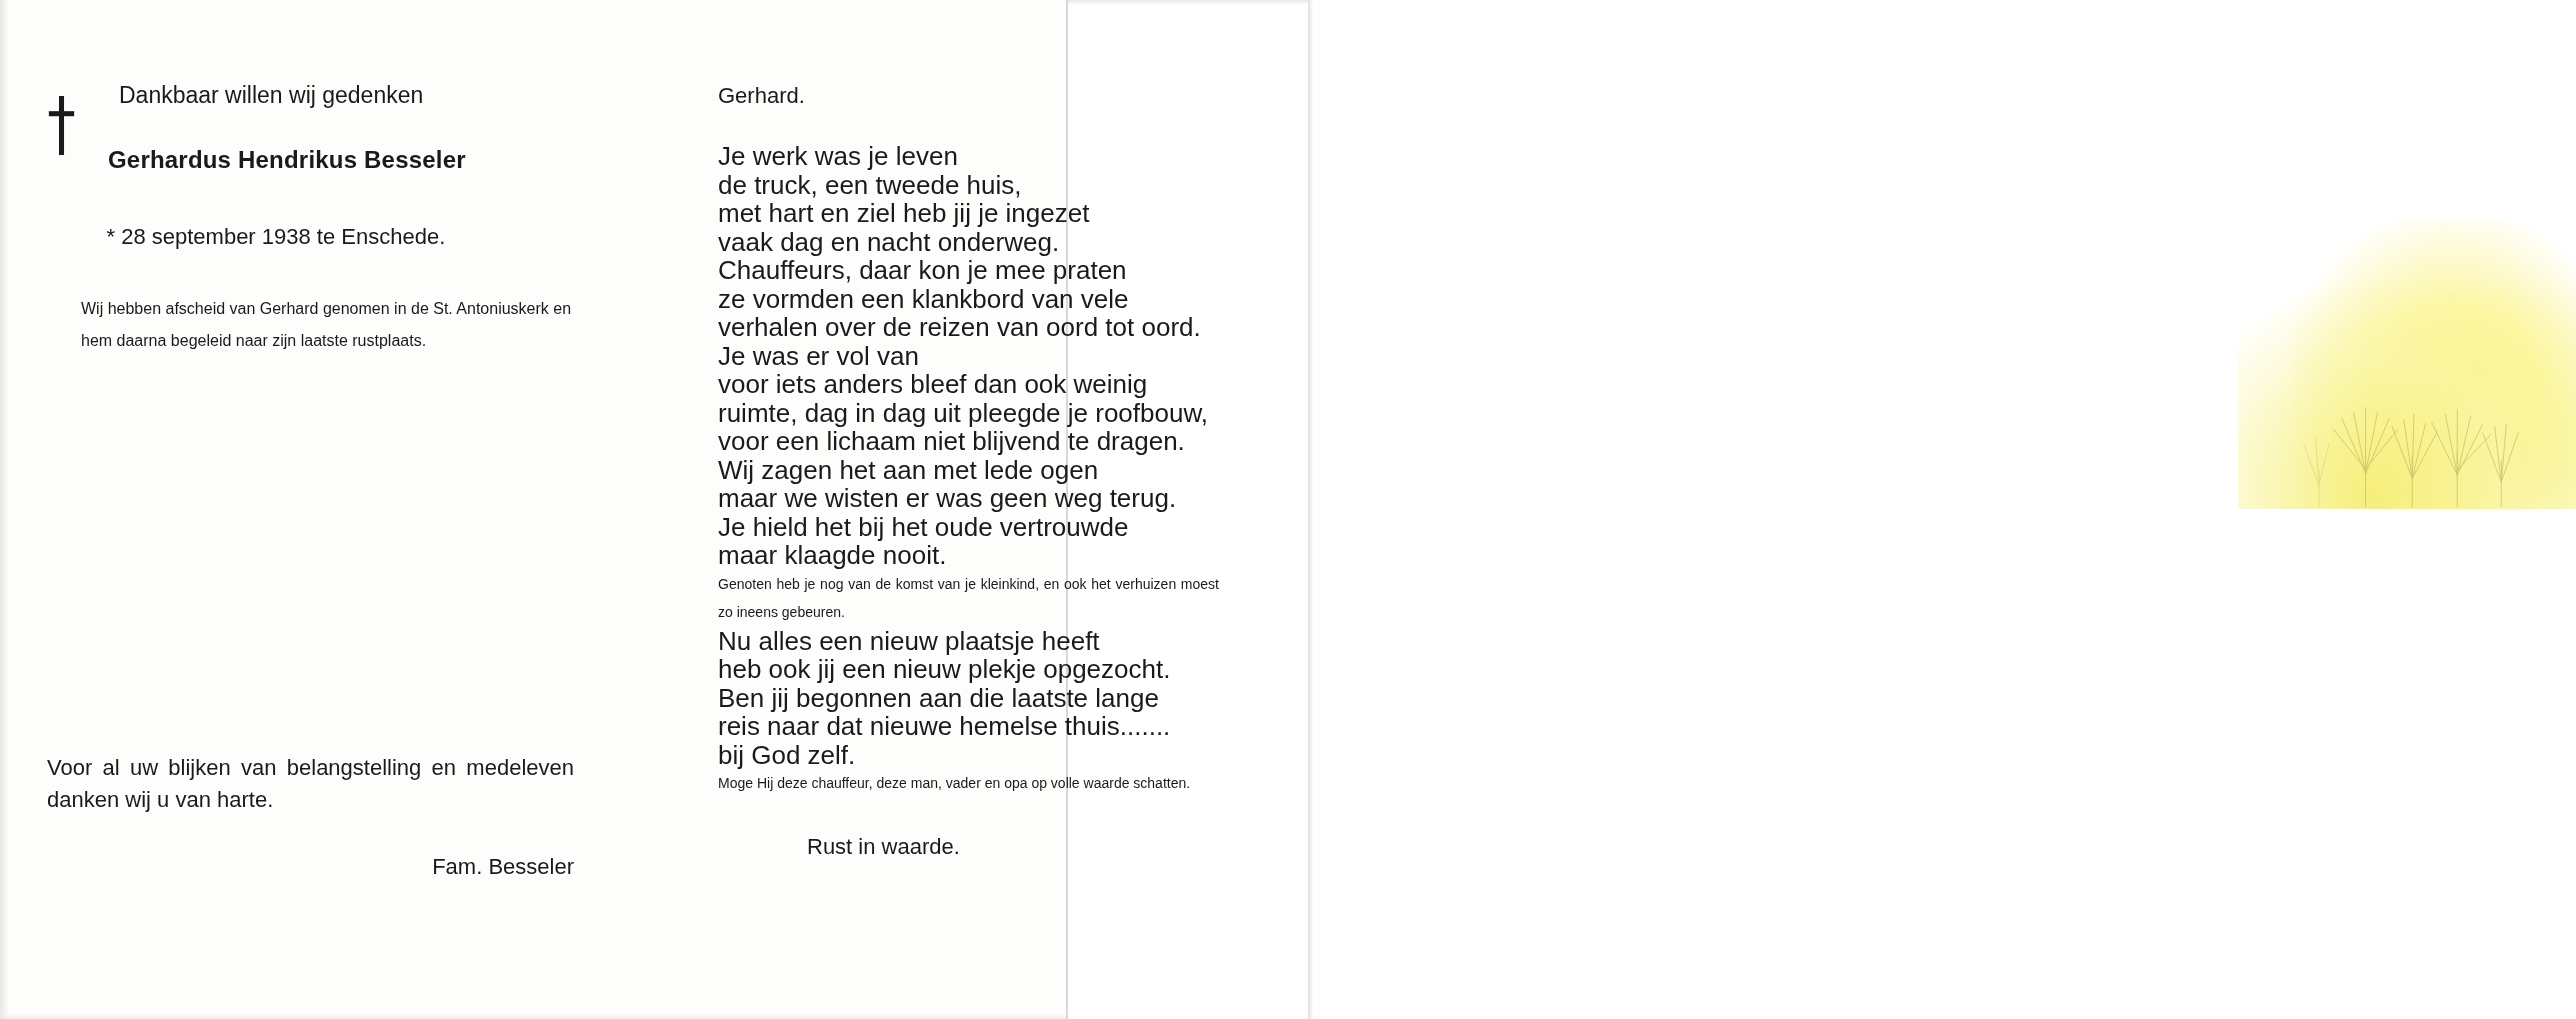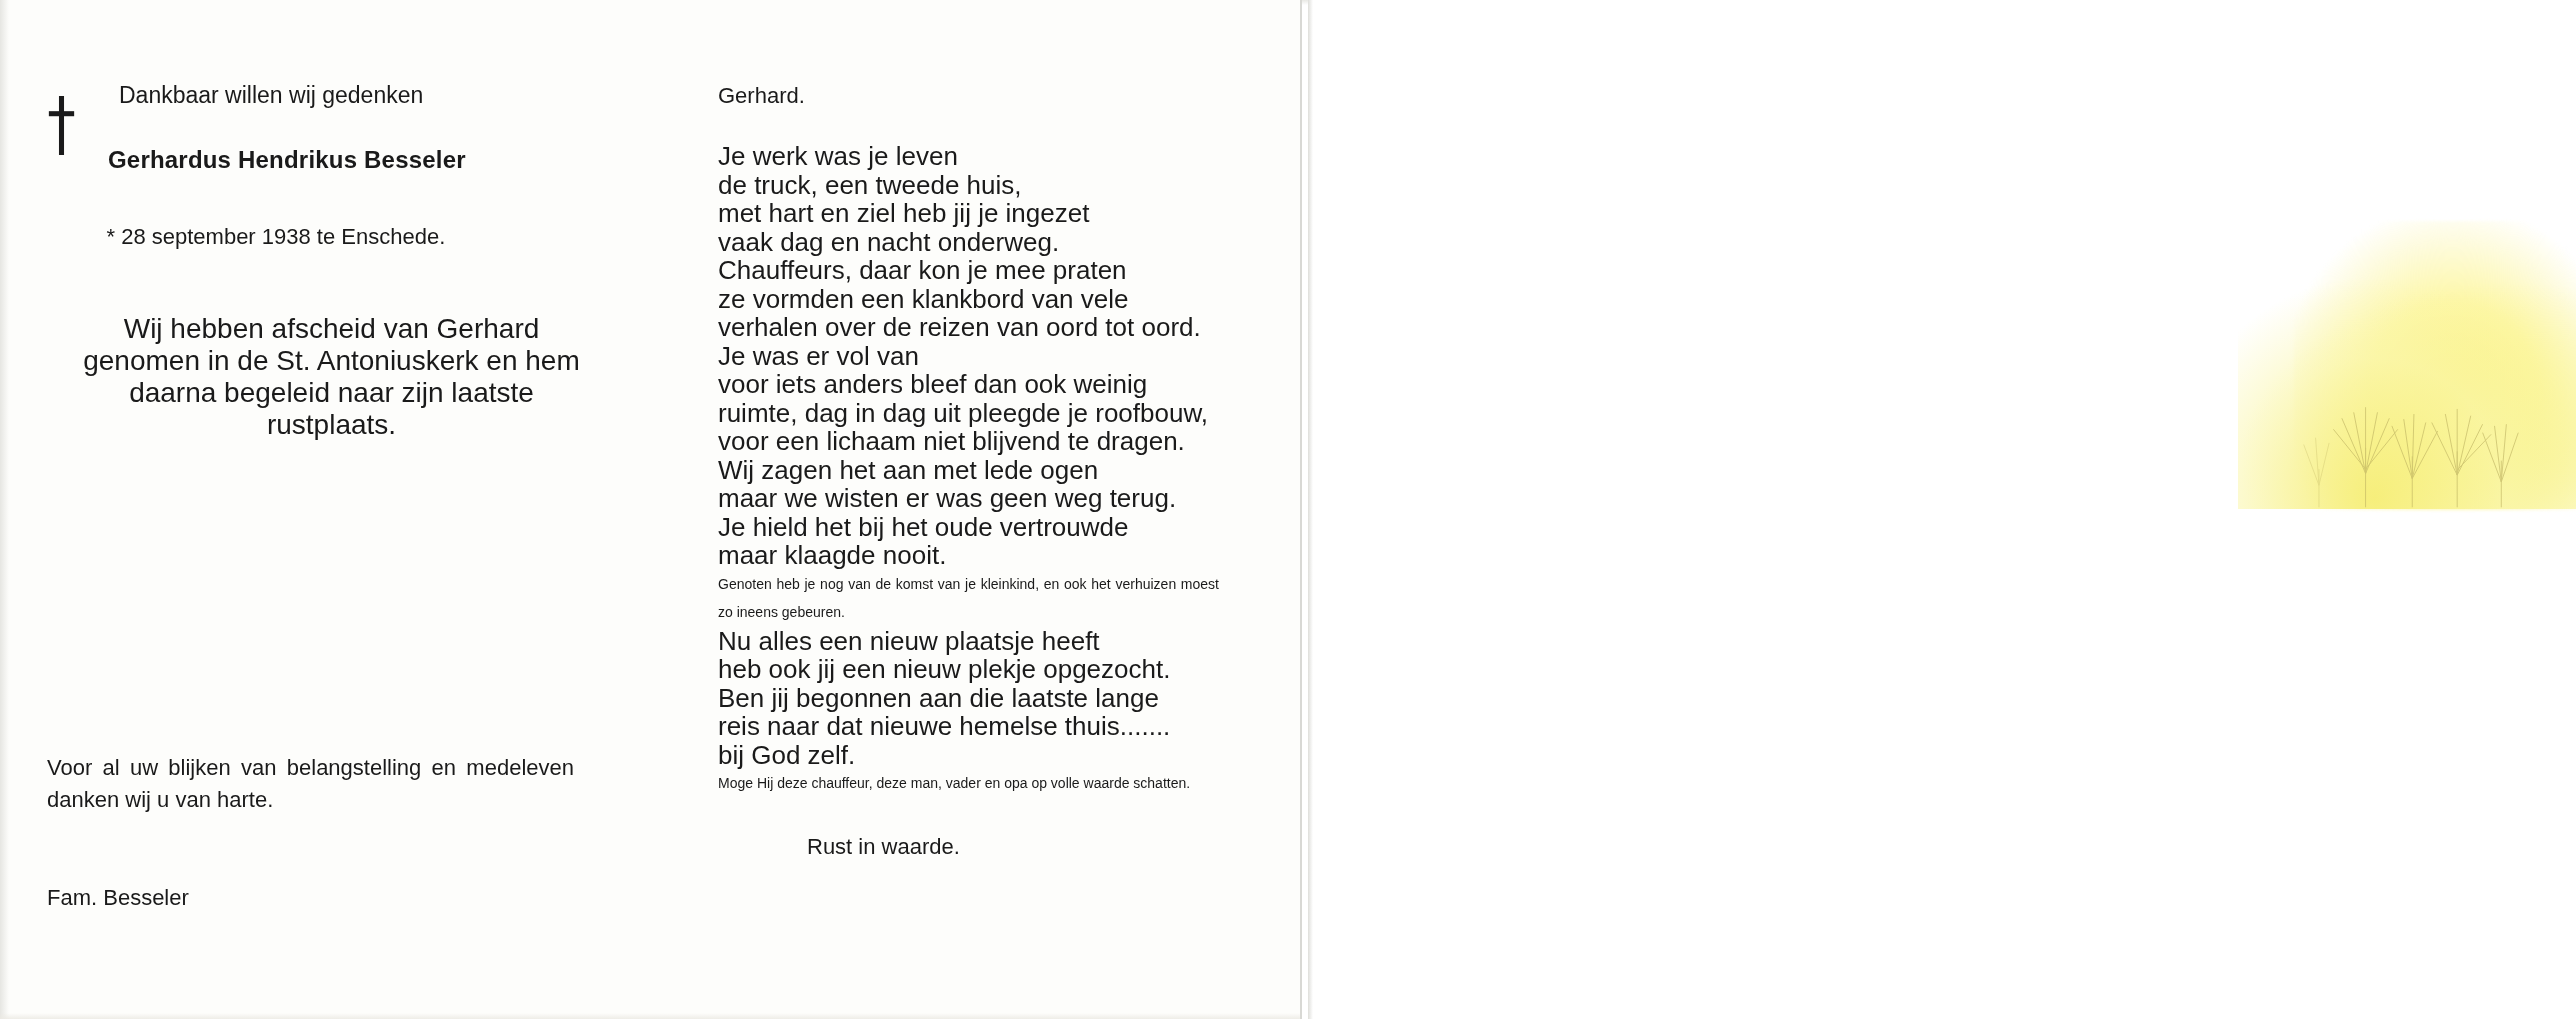--- a/index.html
+++ b/index.html
@@ -19,21 +19,21 @@
     width: 2576px;
     height: 1020px;
     background: #ffffff;
   }
 
   
   .card-left {
     position: absolute;
     left: 0;
     top: 0;
-    width: 1302px;
+    width: 1068px;
     height: 1020px;
     background: #fdfdfb;
     box-sizing: border-box;
     border-right: 2.5px solid #d8d8d4;
   }
   .card-left:before {
     content: "";
     position: absolute;
     left: 0; top: 0; bottom: 0;
     width: 8.5px;
@@ -92,40 +92,40 @@
     font-weight: bold;
     letter-spacing: 0.2px;
   }
   .dates {
     margin-top: 47px;
     margin-left: 25.5px;
     font-size: 22px;
     line-height: 32px;
   }
   .farewell {
-    margin-top: 60px;
-    text-align: center;
-    font-size: 28px;
+    margin-top: 40px;
+    font-size: 16px;
     line-height: 32px;
   }
   .thanks {
     position: absolute;
     left: -34px;
     top: 671px;
     width: 527px;
     font-size: 22px;
     line-height: 32px;
     text-align: justify;
     text-align-last: left;
   }
   .family {
     position: absolute;
     left: -34px;
-    top: 804px;
+    top: 773px;
     width: 527px;
+    text-align: right;
     font-size: 22px;
   }
 
   
   .col-poem {
     position: absolute;
     left: 718px;
     top: 81px;
     width: 501px;
   }

